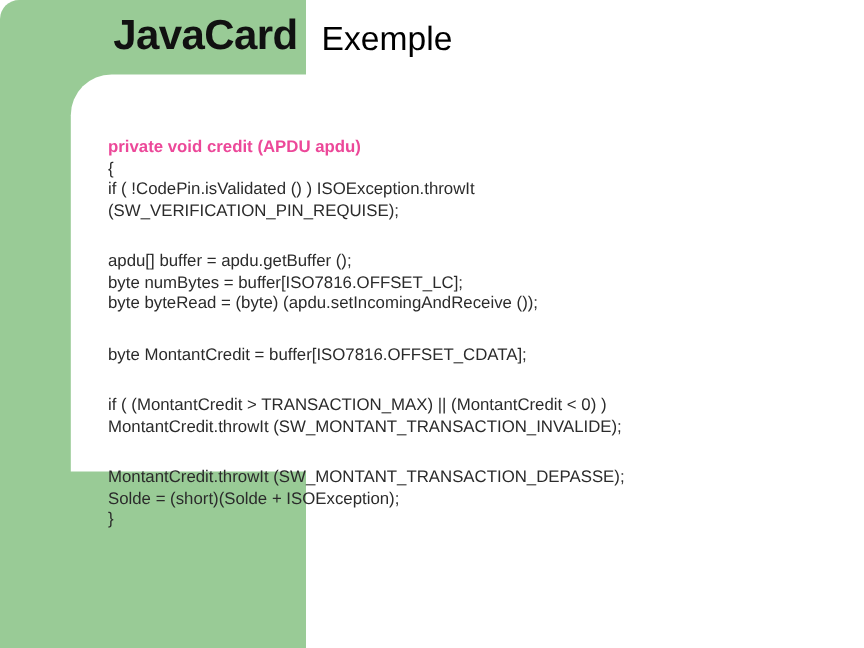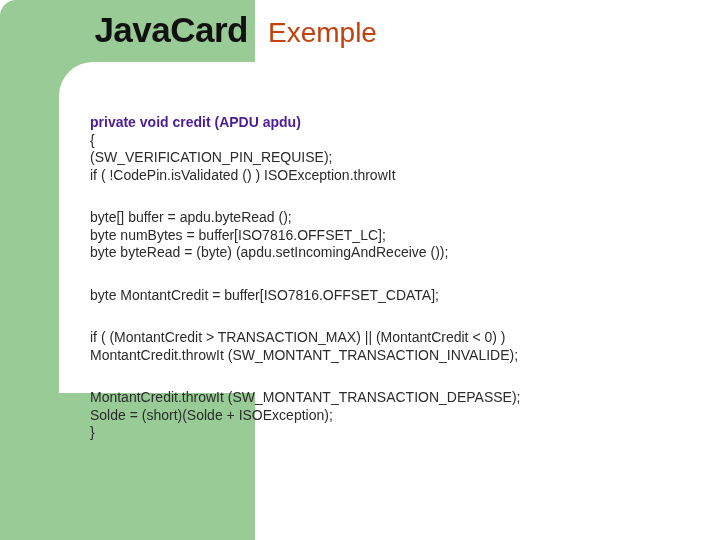--- a/index.html
+++ b/index.html
@@ -51,63 +51,63 @@
     letter-spacing: -0.5px;
     line-height: 38px;
     white-space: nowrap;
   }
   .subtitle {
     position: absolute;
     top: 17px;
     left: 268px;
     font-size: 28px;
     font-weight: normal;
-    color: #c2410c;
+    color: #000000;
     line-height: 32px;
     white-space: nowrap;
   }
   .code {
     position: absolute;
     left: 90px;
     top: 114px;
     width: 600px;
     color: #2b2b2b;
     font-size: 14px;
     line-height: 17.5px;
   }
   .code .block {
     margin: 0 0 25px 0;
   }
   .code .line {
     white-space: nowrap;
   }
   .code .line.bold {
     font-weight: bold;
-    color: #4c1d95;
+    color: #ec4899;
   }
 </style>
 </head>
 <body>
 
 <div class="slide">
   <div class="green-shape"></div>
   <div class="panel"></div>
 
   <h1 class="title">JavaCard</h1>
   <div class="subtitle">Exemple</div>
 
   <div class="code">
     <div class="block">
       <div class="line bold">private void credit (APDU apdu)</div>
       <div class="line">{</div>
+      <div class="line">if ( !CodePin.isValidated () ) ISOException.throwIt</div>
       <div class="line">(SW_VERIFICATION_PIN_REQUISE);</div>
-      <div class="line">if ( !CodePin.isValidated () ) ISOException.throwIt</div>
     </div>
     <div class="block">
-      <div class="line">byte[] buffer = apdu.byteRead ();</div>
+      <div class="line">apdu[] buffer = apdu.getBuffer ();</div>
       <div class="line">byte numBytes = buffer[ISO7816.OFFSET_LC];</div>
       <div class="line">byte byteRead = (byte) (apdu.setIncomingAndReceive ());</div>
     </div>
     <div class="block">
       <div class="line">byte MontantCredit = buffer[ISO7816.OFFSET_CDATA];</div>
     </div>
     <div class="block">
       <div class="line">if ( (MontantCredit &gt; TRANSACTION_MAX) || (MontantCredit &lt; 0) )</div>
       <div class="line">MontantCredit.throwIt (SW_MONTANT_TRANSACTION_INVALIDE);</div>
     </div>

